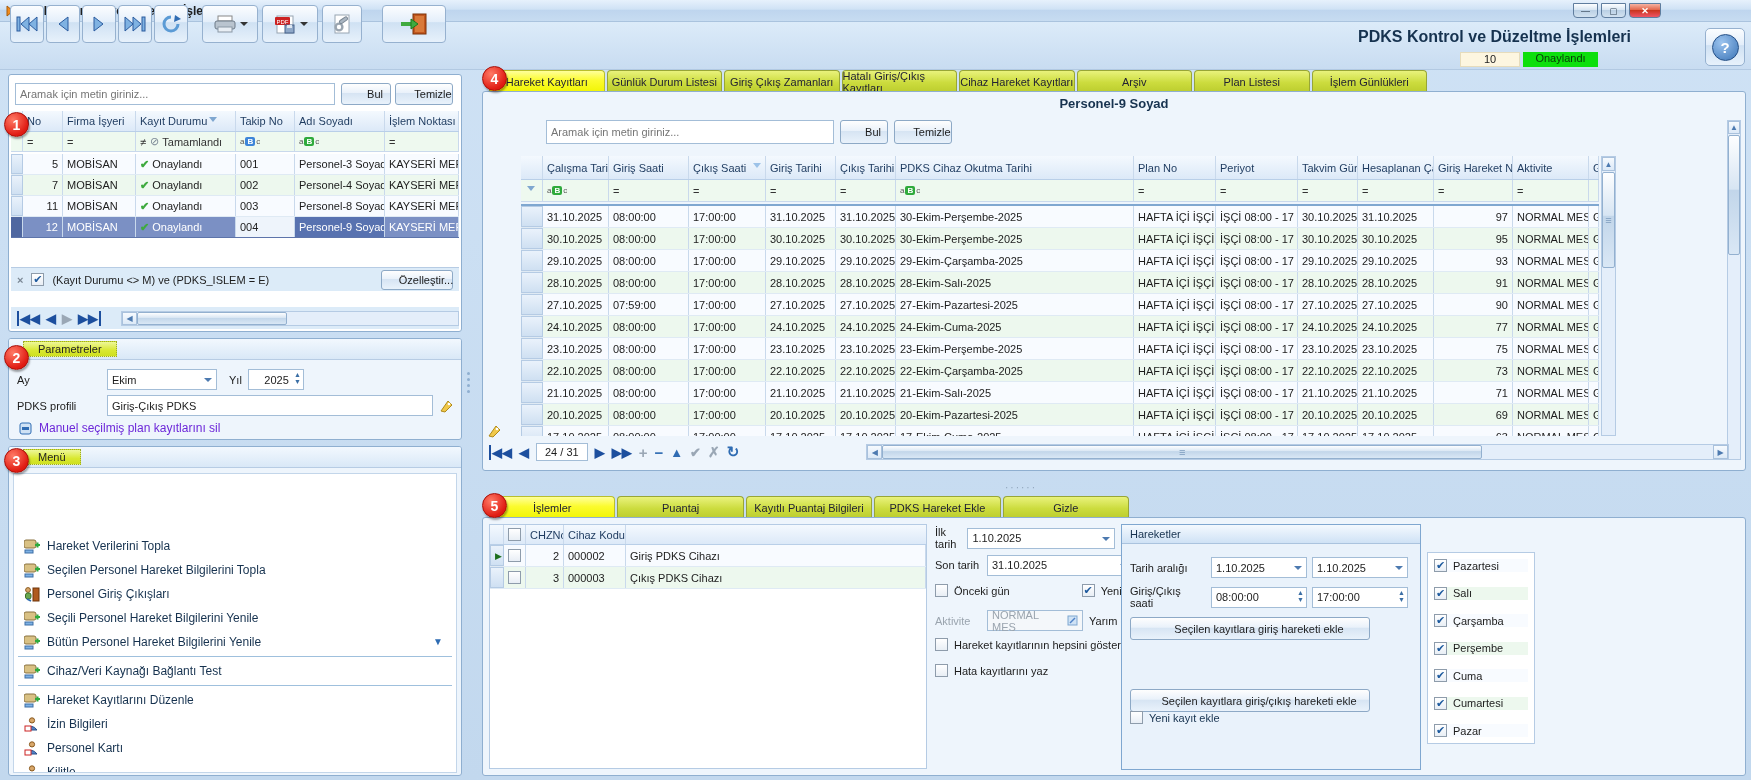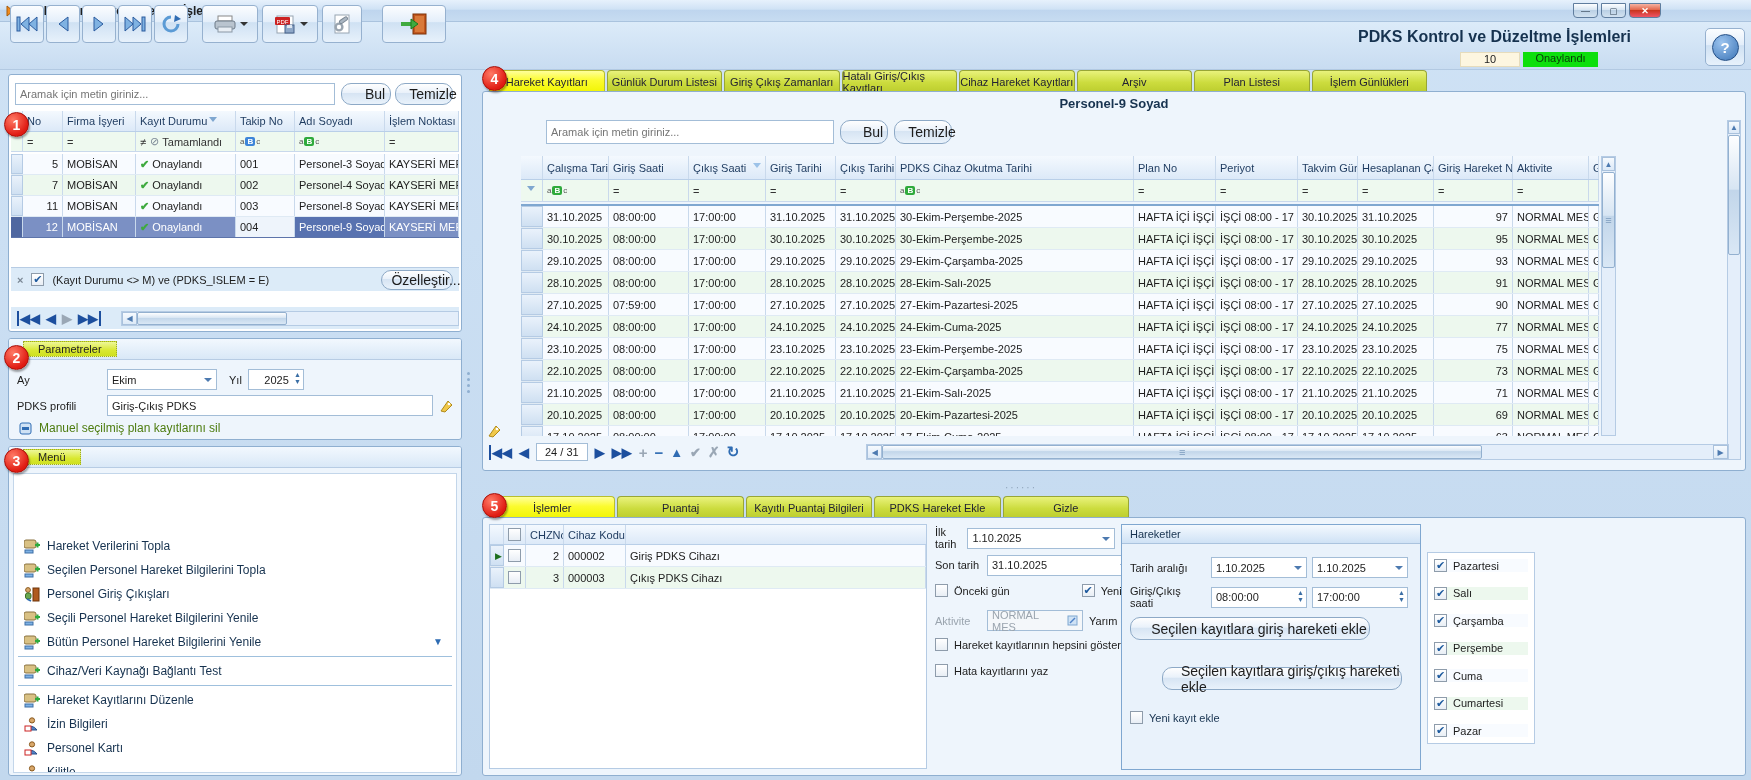--- a/index.html
+++ b/index.html
@@ -33,22 +33,22 @@
     border:1px solid #e6dcbc; text-align:center; font-size:11px; }
   .statusbox { position:absolute; left:1523px; top:52px; width:75px; height:15px; background:#0ddf0d;
     text-align:center; font-size:11px; color:#073807; }
   .helpbtn { position:absolute; left:1705px; top:28px; width:40px; height:38px; border:1px solid #96b1cf; border-radius:5px;
     background:linear-gradient(#fbfdff,#e3eefa 45%,#cfe1f3 46%,#e7f1fb); display:flex; align-items:center; justify-content:center; }
   .helpbtn .q { width:27px; height:27px; border-radius:50%; background:radial-gradient(circle at 35% 30%, #9cc4ef, #3b74b6);
     border:1px solid #244f86; color:#fff; font-weight:bold; font-size:15px; display:flex; align-items:center; justify-content:center; }
 
   
   .panel { position:absolute; border:1px solid #8fafd0; border-radius:3px; background:#eef5fc; }
-  .btn { border:1px solid #8da9c6; border-radius:10px; background:linear-gradient(#fefefe,#e9f1fa 45%,#d6e4f3 46%,#e9f2fb);
-    display:flex; align-items:center; justify-content:center; font-size:14px; color:#1c1c1c;padding-left:18px; }
+  .btn { border:1px solid #8da9c6; border-radius:3px; background:linear-gradient(#fefefe,#e9f1fa 45%,#d6e4f3 46%,#e9f2fb);
+    display:flex; align-items:center; justify-content:center; font-size:11px; color:#1c1c1c;padding-left:18px; }
   .input { border:1px solid #a3bdd7; background:#fff; display:flex; align-items:center; padding:0 4px; font-size:11px; }
   .input input { border:none; outline:none; width:100%; font:inherit; background:transparent; }
   .combo { border:1px solid #a3bdd7; background:#fff; display:flex; align-items:center; padding:0 4px; font-size:11px; position:relative; }
   .combo .arr { position:absolute; right:4px; width:0; height:0; border:4px solid transparent; border-top-color:#4d7ab0; top:8px; }
   .spin { border:1px solid #a3bdd7; background:#fff; display:flex; align-items:center; padding:0 14px 0 4px; position:relative; }
   .spin .ud { position:absolute; right:2px; top:1px; display:flex; flex-direction:column; line-height:7px; font-size:7px; color:#3a6ea5; }
   .cb { width:13px; height:13px; border:1px solid #8e9cab; background:linear-gradient(#fff,#e8eef5); display:inline-flex;
     align-items:center; justify-content:center; font-size:11px; color:#1d5a9e; flex:0 0 13px; }
   .lbl { color:#1c1c1c; }
 
@@ -336,21 +336,21 @@
     <svg width="14" height="14">
         <polygon points="2,12 9,2 13,6 6,13" fill="#f0c84a" stroke="#b08a1a"></polygon>
         <circle cx="10" cy="5" r="1.3" fill="#fff"></circle>
       </svg>
   </div>
   <div style="position:absolute;left:10px;top:82px;display:flex;align-items:center;gap:7px;">
     <svg width="13" height="13">
         <rect x="1" y="1" width="11" height="11" rx="2" fill="#cfe2f5" stroke="#2f6cb3"></rect>
         <rect x="3" y="5" width="7" height="3" fill="#2f6cb3"></rect>
       </svg>
-    <span style="color:#4d7c0f;font-size:12px;">Manuel seçilmiş plan kayıtlarını sil</span>
+    <span style="color:#6d28d9;font-size:12px;">Manuel seçilmiş plan kayıtlarını sil</span>
   </div>
 </div>
 
 <div class="panel" style="left:8px;top:446px;width:454px;height:330px;">
   <div class="gh">
       <span class="yellow">Menü</span>
     </div>
   <div style="position:absolute;left:4px;top:26px;right:4px;bottom:2px;background:#fff;border:1px solid #c3d6ea;overflow:hidden;padding-top:60px;">
     <div class="menu-item">
         <svg width="16" height="15">
@@ -866,21 +866,21 @@
         </div>
       <div class="spin" style="width:96px;height:21px;">
           <span>17:00:00</span>
           <span class="ud">
             <span>▲</span>
             <span>▼</span>
           </span>
         </div>
     </div>
     <div class="btn" style="position:absolute;left:8px;top:92px;width:240px;height:23px;">Seçilen kayıtlara giriş hareketi ekle</div>
-    <div class="btn" style="position:absolute;left:8px;top:142px;width:240px;height:23px;margin-left:32px;">Seçilen kayıtlara giriş/çıkış hareketi ekle</div>
+    <div class="btn" style="position:absolute;left:8px;top:164px;width:240px;height:23px;">Seçilen kayıtlara giriş/çıkış hareketi ekle</div>
     <div style="position:absolute;left:8px;top:186px;display:flex;align-items:center;gap:6px;">
       <span class="cb"></span>
       <span class="lbl" style="color:#16324f;">Yeni kayıt ekle</span>
     </div>
   </div>
 
   <div style="position:absolute;left:944px;top:34px;width:108px;height:192px;background:#fff;border:1px solid #b5cbe4;padding:6px 6px;display:flex;flex-direction:column;justify-content:space-between;">
 
       <div style="display:flex;align-items:center;gap:6px;" class="row-w">
         <span class="cb">✔</span>

